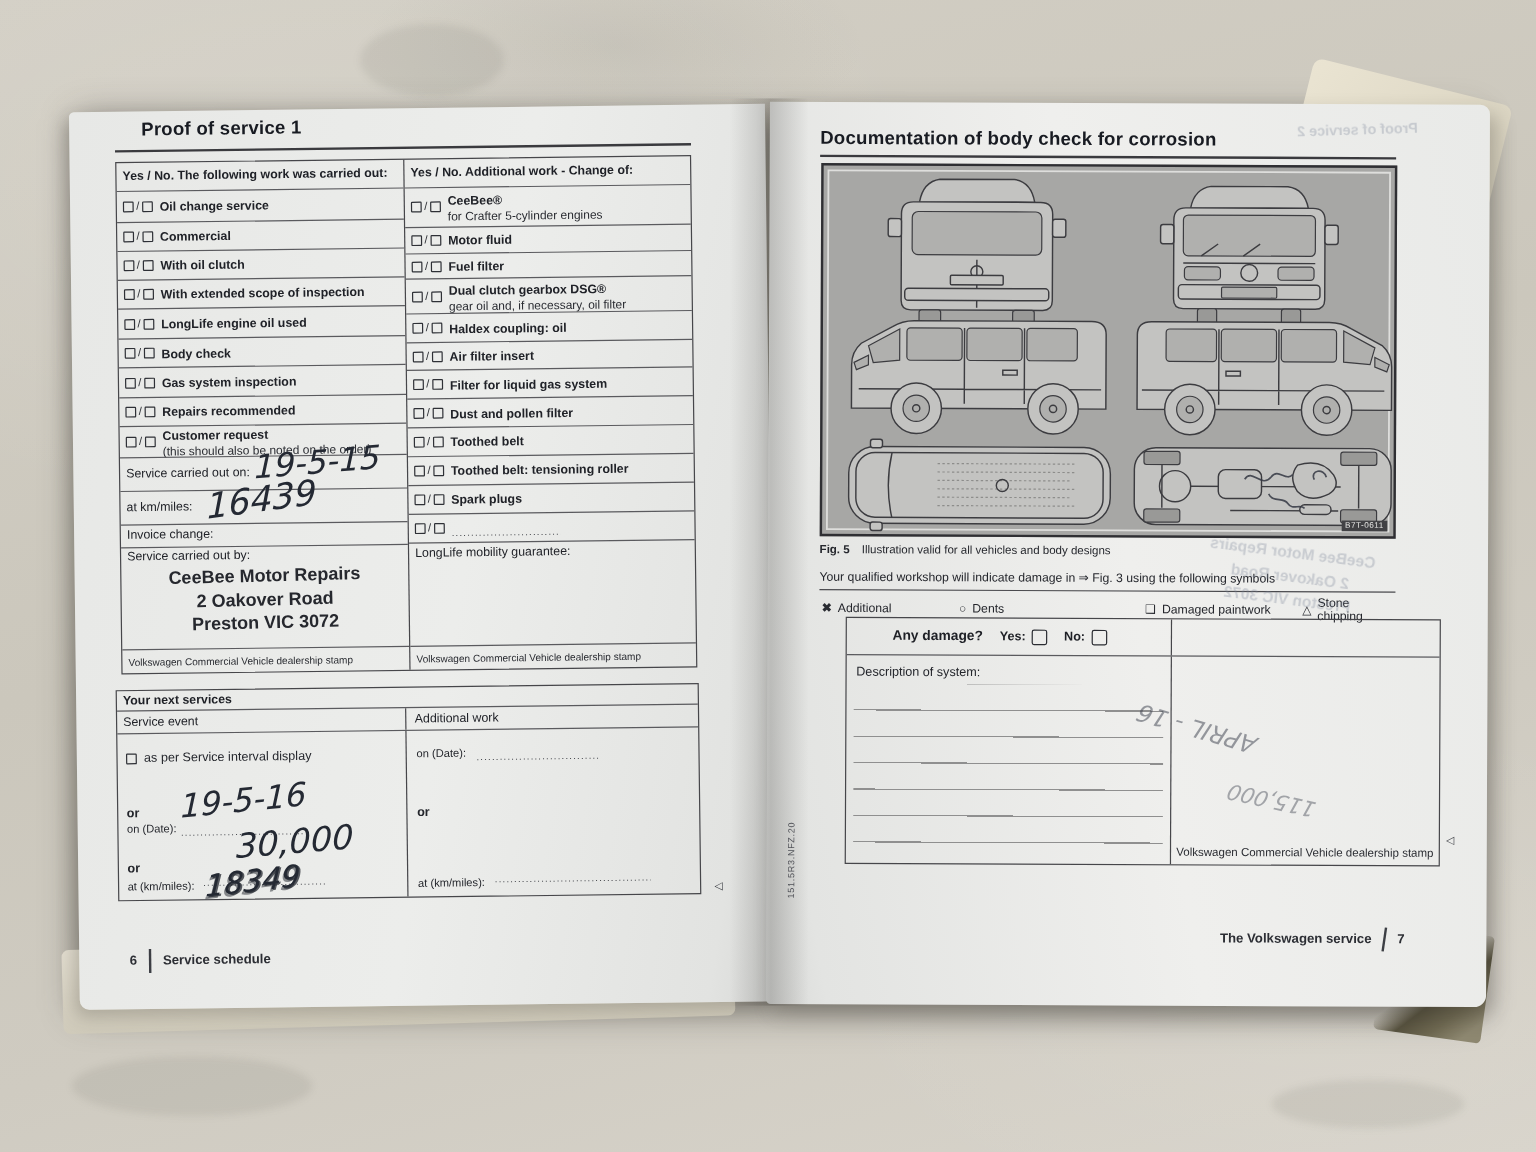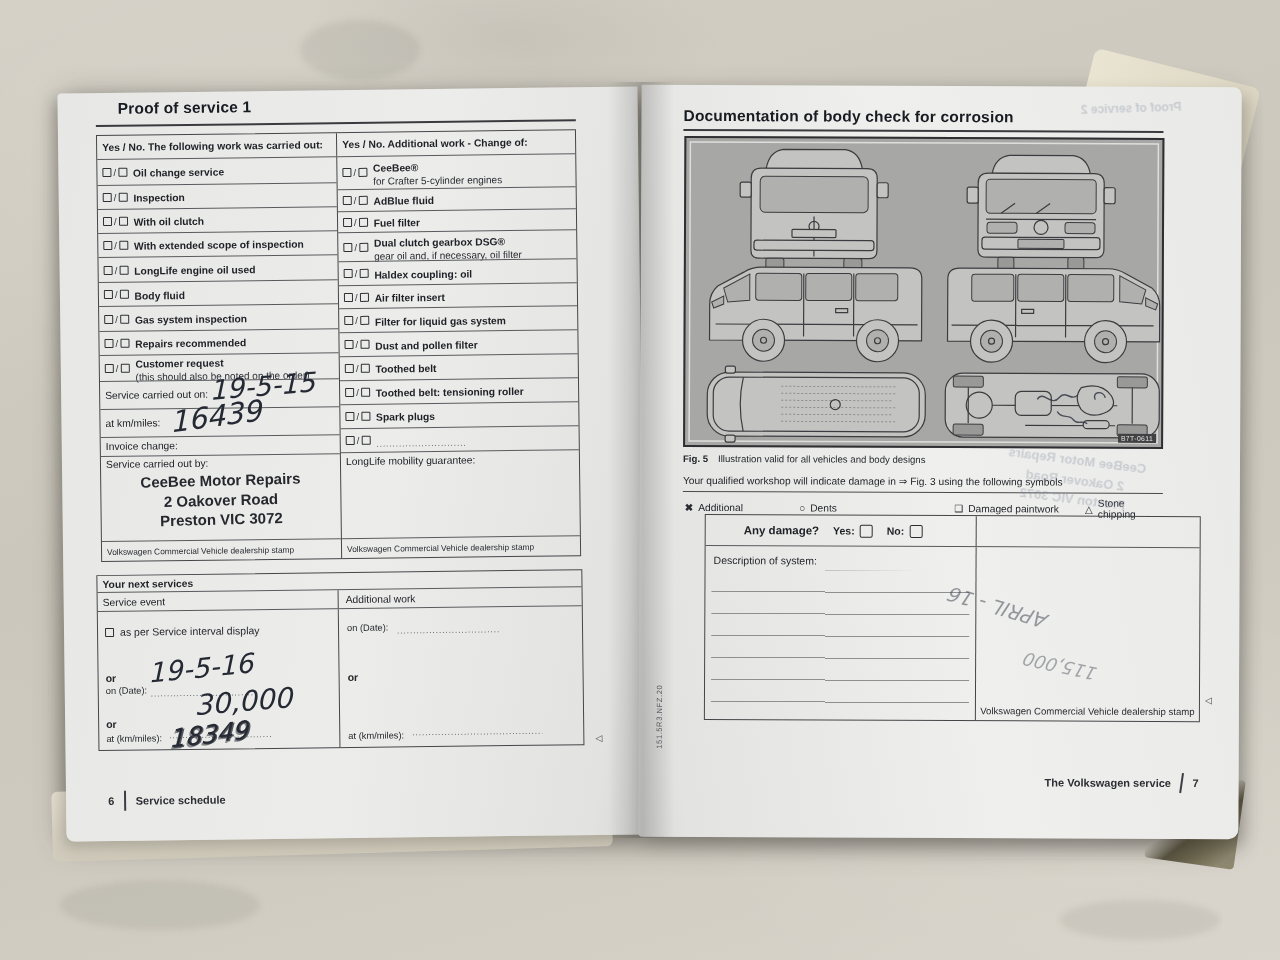--- a/index.html
+++ b/index.html
@@ -144,21 +144,21 @@
                 <span class="cb"></span>
               </span>
             <span class="lblwrap"><span class="lbl">Oil change service</span></span>
           </div>
           <div class="row" style="height:24px;">
             <span class="cbp">
                 <span class="cb"></span>
                 <span class="slash">/</span>
                 <span class="cb"></span>
               </span>
-            <span class="lblwrap"><span class="lbl">Inspection</span></span>
+            <span class="lblwrap"><span class="lbl">Commercial</span></span>
           </div>
           <div class="row" style="height:24px;">
             <span class="cbp">
                 <span class="cb"></span>
                 <span class="slash">/</span>
                 <span class="cb"></span>
               </span>
             <span class="lblwrap"><span class="lbl">With oil clutch</span></span>
           </div>
           <div class="row" style="height:25px;">
@@ -176,21 +176,21 @@
                 <span class="cb"></span>
               </span>
             <span class="lblwrap"><span class="lbl">LongLife engine oil used</span></span>
           </div>
           <div class="row" style="height:24px;">
             <span class="cbp">
                 <span class="cb"></span>
                 <span class="slash">/</span>
                 <span class="cb"></span>
               </span>
-            <span class="lblwrap"><span class="lbl">Body fluid</span></span>
+            <span class="lblwrap"><span class="lbl">Body check</span></span>
           </div>
           <div class="row" style="height:25px;">
             <span class="cbp">
                 <span class="cb"></span>
                 <span class="slash">/</span>
                 <span class="cb"></span>
               </span>
             <span class="lblwrap"><span class="lbl">Gas system inspection</span></span>
           </div>
           <div class="row" style="height:24px;">
@@ -246,21 +246,21 @@
               </span>
             <span class="lblwrap"><span class="lbl">CeeBee®</span>
               <div class="sub">for Crafter 5-cylinder engines</div></span>
           </div>
           <div class="row" style="height:22px;">
             <span class="cbp">
                 <span class="cb"></span>
                 <span class="slash">/</span>
                 <span class="cb"></span>
               </span>
-            <span class="lblwrap"><span class="lbl">AdBlue fluid</span></span>
+            <span class="lblwrap"><span class="lbl">Motor fluid</span></span>
           </div>
           <div class="row" style="height:22px;">
             <span class="cbp">
                 <span class="cb"></span>
                 <span class="slash">/</span>
                 <span class="cb"></span>
               </span>
             <span class="lblwrap"><span class="lbl">Fuel filter</span></span>
           </div>
           <div class="row" style="height:29px;">
@@ -527,21 +527,21 @@
             <span class="hw" style="left:70px;top:62px;font-size:20px;opacity:.5;transform:rotate(196deg) skewX(-6deg);color:#3a3f4c;">APRIL - 16</span>
             <span class="hw" style="left:120px;top:116px;font-size:18px;opacity:.42;transform:rotate(192deg) skewX(-6deg);color:#3a3f4c;">115,000</span>
             <div class="stampcap">Volkswagen Commercial Vehicle dealership stamp</div>
           </div>
         </div>
       </div>
 
       <span class="mark" style="left:566px;top:608px;">◁</span>
       <span class="spinecode">151.5R3.NFZ.20</span>
 
-      <div class="foot" style="left:350px;top:686px;width:210px;justify-content:flex-end;">
+      <div class="foot" style="left:350px;top:686px;width:210px;justify-content:center;">
         <span>The Volkswagen service</span>
         <span class="bar" style="transform:rotate(8deg);"></span>
         <span>7</span>
       </div>
     </div>
 
     <div class="spine"></div>
   </div>
 </div>
 

